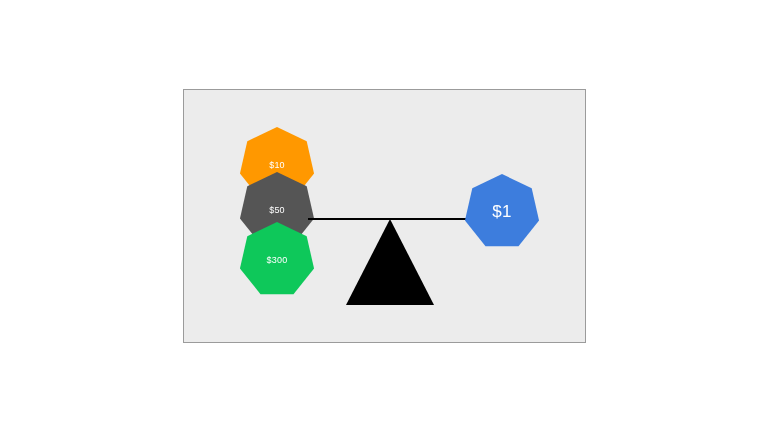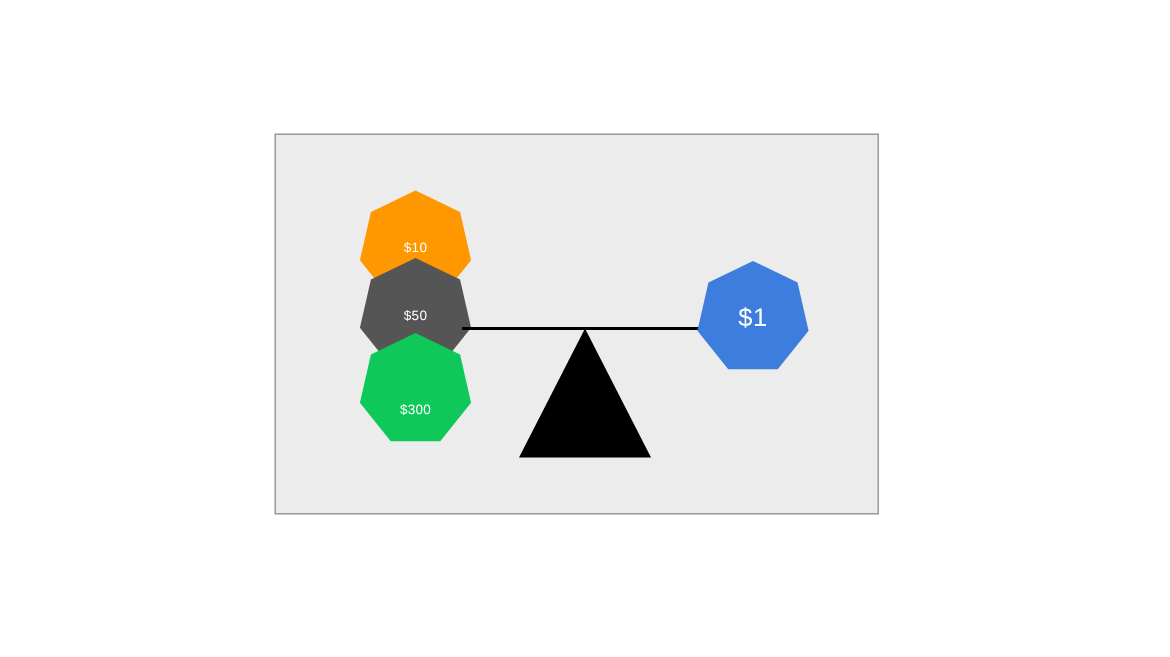--- a/index.html
+++ b/index.html
@@ -99,21 +99,21 @@
       </svg>
       <span class="hept-label label-small" id="l-gray" style="left: 0px; top: 0px;">$50</span>
     </div>
 
     <div class="beam" id="beam" style="left: 308px; top: 218px; width: 162px; height: 2px; background: rgb(0, 0, 0);"></div>
 
     <div class="hept-wrap" id="w-green" style="left: 277px; top: 260px;">
       <svg class="hept-svg" id="s-green" width="80" height="80" viewBox="0 0 80 80" style="left: -40px; top: -40px;">
         <polygon id="p-green" points="40.00,2.00 69.71,16.31 77.05,48.46 56.49,74.24 23.51,74.24 2.95,48.46 10.29,16.31" fill="#0ec85a"></polygon>
       </svg>
-      <span class="hept-label label-small" id="l-green" style="left: 0px; top: 13px;">$300</span>
+      <span class="hept-label label-small" id="l-green" style="left: 0px; top: 0px;">$300</span>
     </div>
 
     <div class="hept-wrap" id="w-blue" style="left: 502px; top: 212px;">
       <svg class="hept-svg" id="s-blue" width="80" height="80" viewBox="0 0 80 80" style="left: -40px; top: -40px;">
         <polygon id="p-blue" points="40.00,2.00 69.71,16.31 77.05,48.46 56.49,74.24 23.51,74.24 2.95,48.46 10.29,16.31" fill="#3d7ddd"></polygon>
       </svg>
       <span class="hept-label label-large" id="l-blue" style="left: 0px; top: 0px;">$1</span>
     </div>
 
     <svg class="fulcrum" id="fulcrum" width="88" height="86" viewBox="0 0 88 86" style="left: 346px; top: 219px;">

